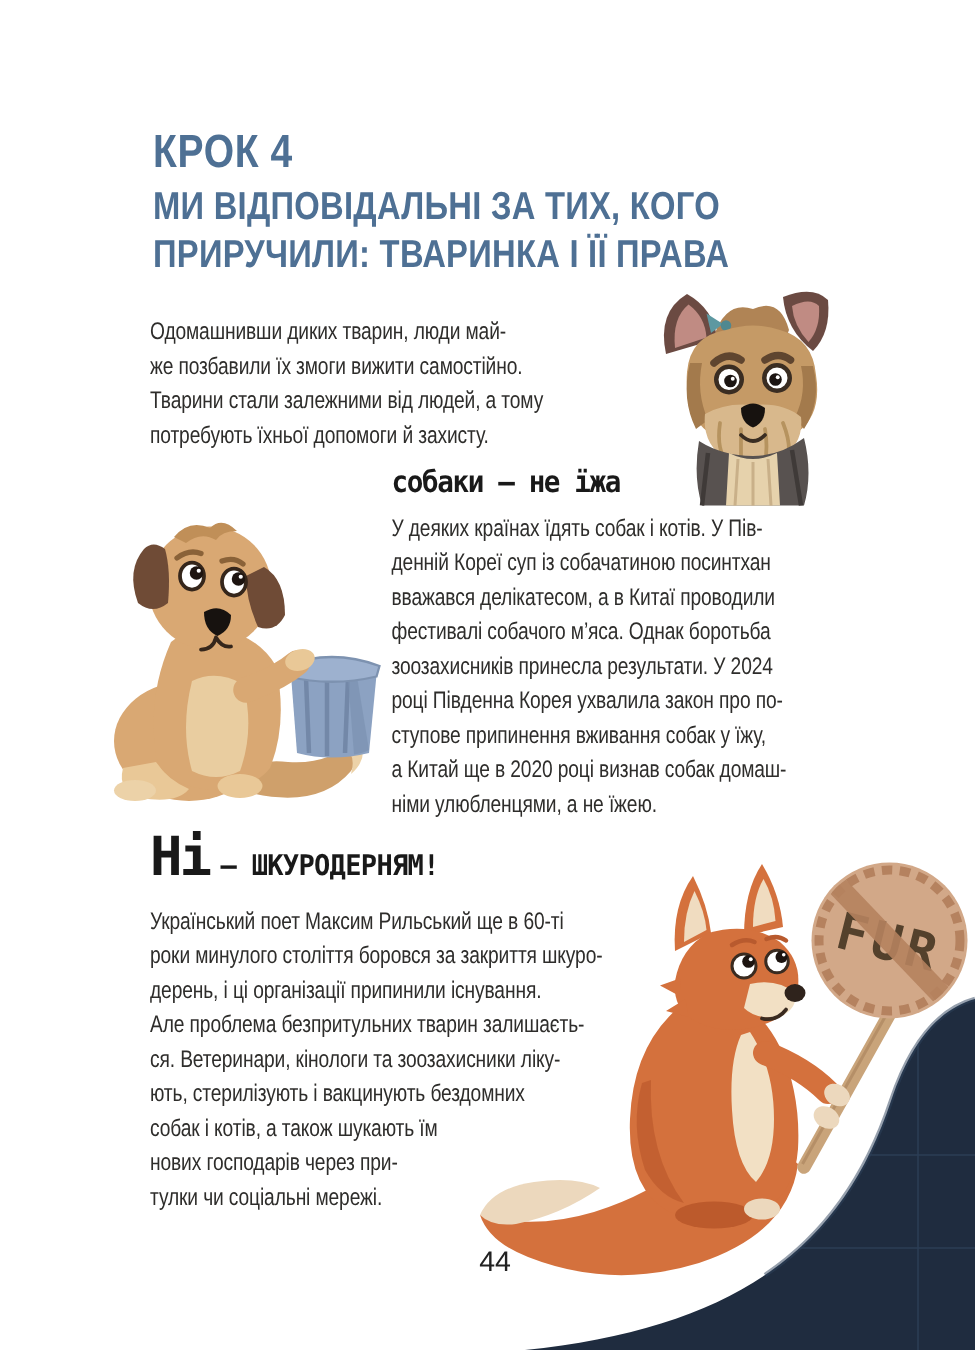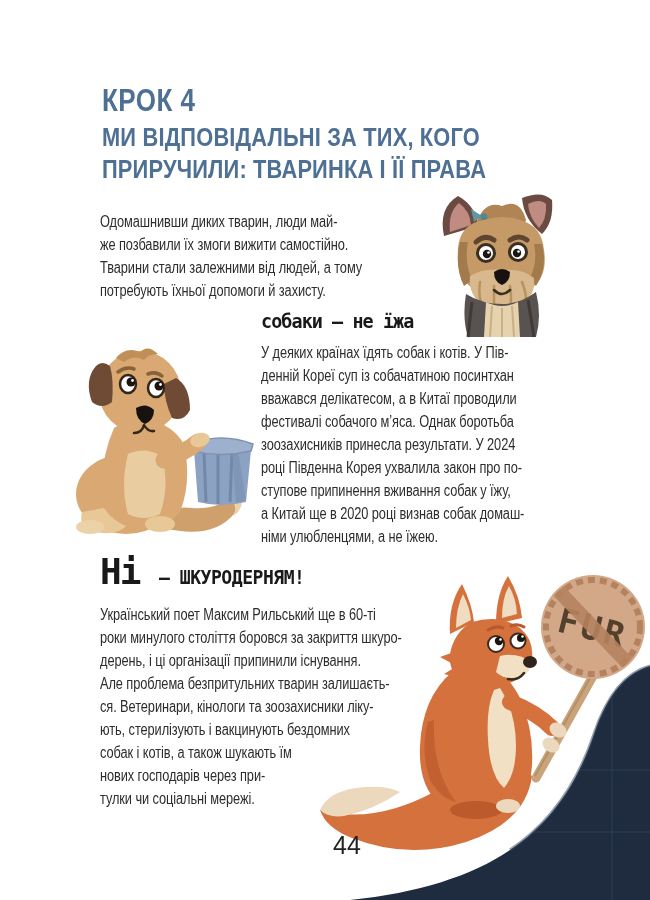--- a/index.html
+++ b/index.html
@@ -36,27 +36,27 @@
   .intro{left:100px;top:210px;}
   .sec1-para{left:261px;top:341px;}
   .sec2-para{left:100px;top:603px;z-index:6;}
   
   .hand{font-family:"DejaVu Sans Mono",monospace;color:#191919;}
   .sec1-heading{
     left:261px;top:309px;font-size:20px;font-weight:bold;
     letter-spacing:-1px;transform:scaleX(.92);transform-origin:0 0;
   }
   .fur-heading{
-    left:100px;top:551px;display:flex;align-items:baseline;gap:20px;
+    left:100px;top:551px;display:flex;align-items:baseline;gap:8px;
   }
   .fur-word{font-size:36px;font-weight:bold;letter-spacing:-2px;}
   .fur-rest{font-size:19px;font-weight:bold;letter-spacing:-.5px;transform:scaleX(.95);transform-origin:0 0;}
   .page-number{
-    left:297px;top:831px;width:100px;text-align:center;
-    font-size:25px;color:#222;
+    left:280px;top:831px;width:100px;text-align:center;
+    font-size:19px;color:#222;
   }
   svg{display:block;}
   .illus{pointer-events:none;}
   .z1{z-index:1}.z2{z-index:2}.z3{z-index:3}
 </style>
 </head>
 <body>
 
 <div class="page">
 

